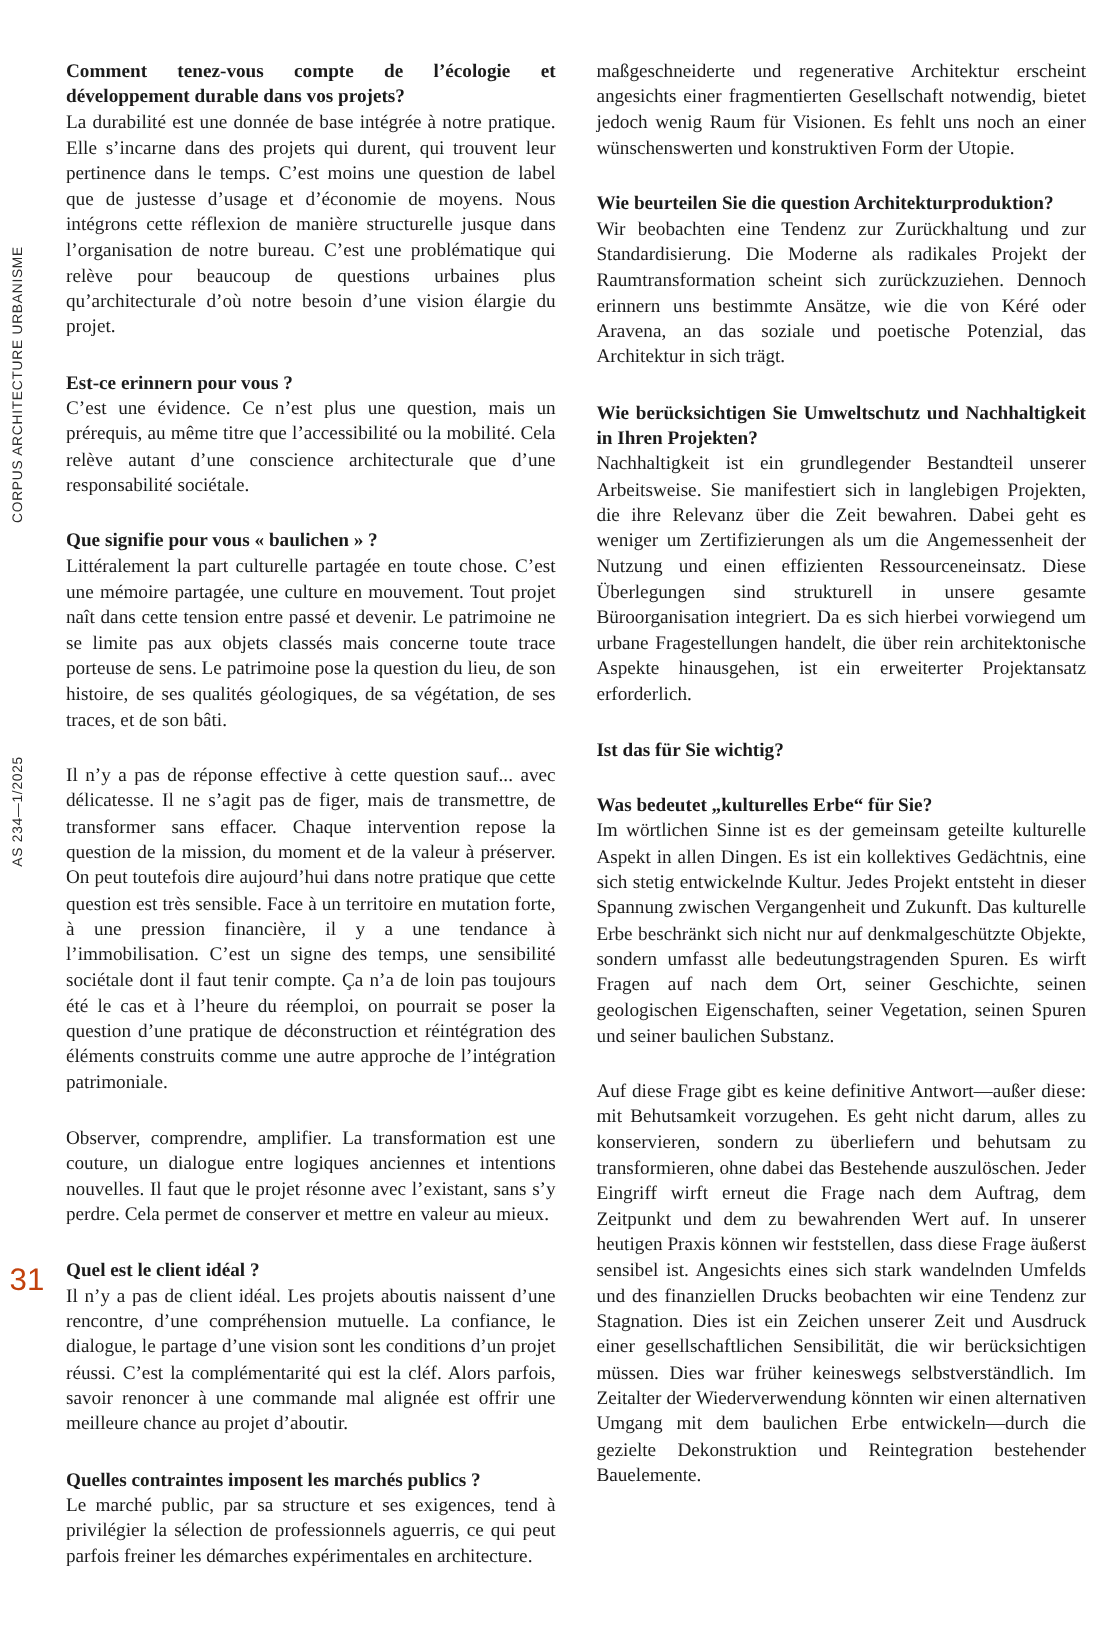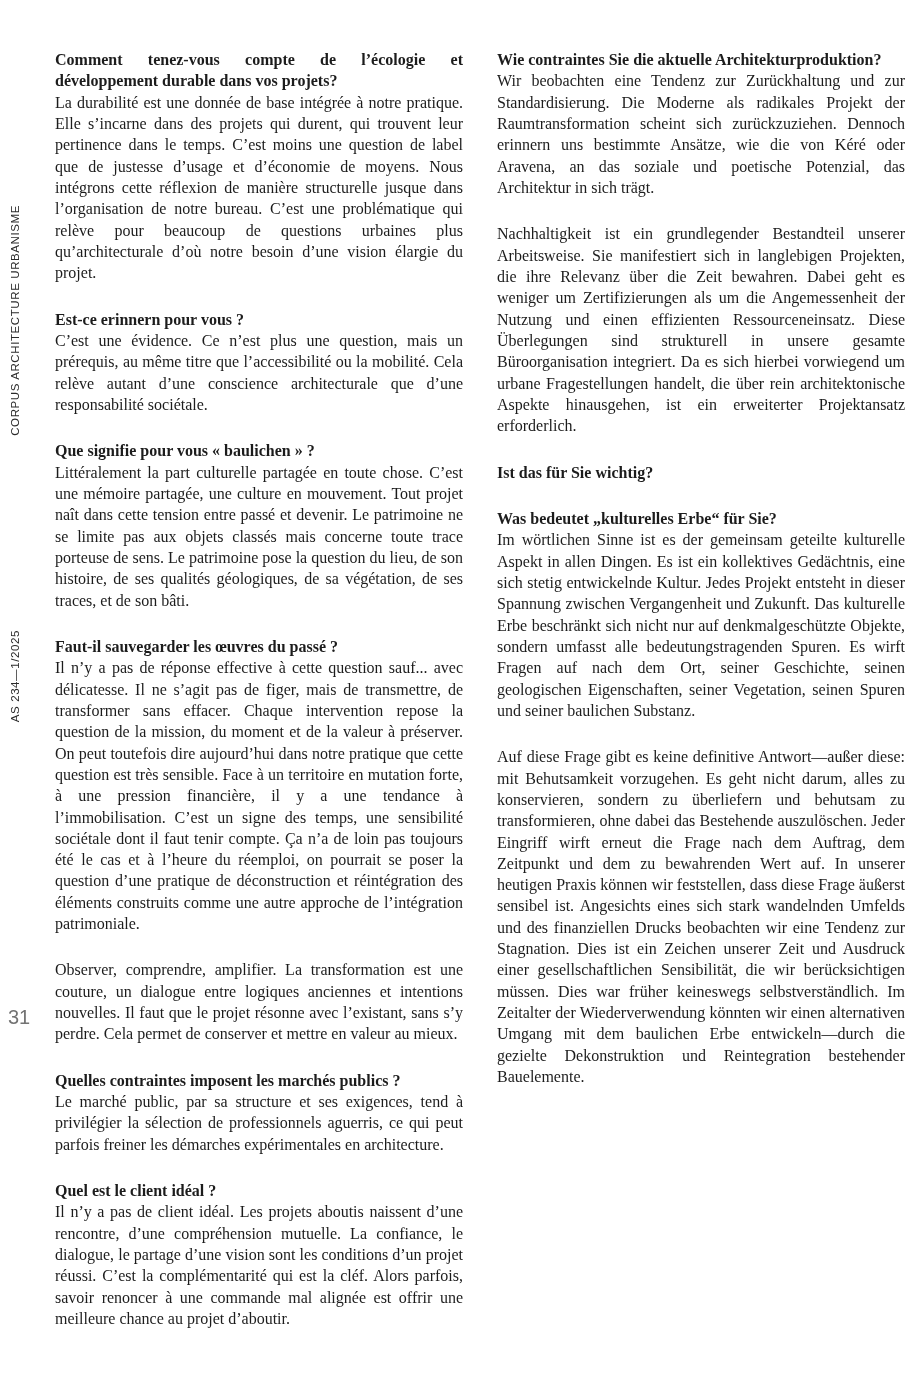--- a/index.html
+++ b/index.html
@@ -34,23 +34,23 @@
     font-family: "Liberation Sans", sans-serif;
     font-size: 11.5px;
     letter-spacing: 0.6px;
     color: #2a2a2a;
     white-space: nowrap;
   }
   .journal { left: 9px; top: 205px; }
   .issue { left: 9px; top: 630px; }
 
   .pagenum {
-    position: absolute; left: 8px; top: 1006px;
+    position: absolute; left: 8px; top: 1051px;
     font-family: "Liberation Sans", sans-serif;
-    font-size: 20px; color: #737373;
+    font-size: 26px; color: #c2410c;
   }
 </style>
 </head>
 <body>
 
 <div class="page">
 
   <div class="vert journal">CORPUS ARCHITECTURE URBANISME</div>
   <div class="vert issue">AS 234—1/2025</div>
   <div class="pagenum">31</div>
@@ -64,42 +64,45 @@
       </div>
       <div class="block">
         <p class="q">Est-ce erinnern pour vous ?</p>
         <p class="a">C’est une évidence. Ce n’est plus une question, mais un prérequis, au même titre que l’accessibilité ou la mobilité. Cela relève autant d’une conscience architecturale que d’une responsabilité sociétale.</p>
       </div>
       <div class="block">
         <p class="q">Que signifie pour vous « baulichen » ?</p>
         <p class="a">Littéralement la part culturelle partagée en toute chose. C’est une mémoire partagée, une culture en mouvement. Tout projet naît dans cette tension entre passé et devenir. Le patrimoine ne se limite pas aux objets classés mais concerne toute trace porteuse de sens. Le patrimoine pose la question du lieu, de son histoire, de ses qualités géologiques, de sa végétation, de ses traces, et de son bâti.</p>
       </div>
       <div class="block">
-        <p class="q">Faut-il sauvegarder les œuvres du passé ?</p>
         <p class="a">Il n’y a pas de réponse effective à cette question sauf... avec délicatesse. Il ne s’agit pas de figer, mais de transmettre, de transformer sans effacer. Chaque intervention repose la question de la mission, du moment et de la valeur à préserver. On peut toutefois dire aujourd’hui dans notre pratique que cette question est très sensible. Face à un territoire en mutation forte, à une pression financière, il y a une tendance à l’immobilisation. C’est un signe des temps, une sensibilité sociétale dont il faut tenir compte. Ça n’a de loin pas toujours été le cas et à l’heure du réemploi, on pourrait se poser la question d’une pratique de déconstruction et réintégration des éléments construits comme une autre approche de l’intégration patrimoniale.</p>
       </div>
       <div class="block">
         <p class="a">Observer, comprendre, amplifier. La transformation est une couture, un dialogue entre logiques anciennes et intentions nouvelles. Il faut que le projet résonne avec l’existant, sans s’y perdre. Cela permet de conserver et mettre en valeur au mieux.</p>
       </div>
       <div class="block">
+        <p class="q">Quel est le client idéal ?</p>
+        <p class="a">Il n’y a pas de client idéal. Les projets aboutis naissent d’une rencontre, d’une compréhension mutuelle. La confiance, le dialogue, le partage d’une vision sont les conditions d’un projet réussi. C’est la complémentarité qui est la cléf. Alors parfois, savoir renoncer à une commande mal alignée est offrir une meilleure chance au projet d’aboutir.</p>
+      </div>
+      <div class="block">
         <p class="q">Quelles contraintes imposent les marchés publics ?</p>
         <p class="a">Le marché public, par sa structure et ses exigences, tend à privilégier la sélection de professionnels aguerris, ce qui peut parfois freiner les démarches expérimentales en architecture.</p>
-      </div>
-      <div class="block">
-        <p class="q">Quel est le client idéal ?</p>
-        <p class="a">Il n’y a pas de client idéal. Les projets aboutis naissent d’une rencontre, d’une compréhension mutuelle. La confiance, le dialogue, le partage d’une vision sont les conditions d’un projet réussi. C’est la complémentarité qui est la cléf. Alors parfois, savoir renoncer à une commande mal alignée est offrir une meilleure chance au projet d’aboutir.</p>
       </div>
     </div>
 
     <div class="col" lang="de">
       <div class="block">
-        <p class="q">Wie contraintes Sie die aktuelle Architekturproduktion?</p>
+        <p class="p">maßgeschneiderte und regenerative Architektur erscheint angesichts einer fragmentierten Gesellschaft notwendig, bietet jedoch wenig Raum für Visionen. Es fehlt uns noch an einer wünschenswerten und konstruktiven Form der Utopie.</p>
+      </div>
+      <div class="block">
+        <p class="q">Wie beurteilen Sie die question Architekturproduktion?</p>
         <p class="a">Wir beobachten eine Tendenz zur Zurückhaltung und zur Standardisierung. Die Moderne als radikales Projekt der Raumtransformation scheint sich zurückzuziehen. Dennoch erinnern uns bestimmte Ansätze, wie die von Kéré oder Aravena, an das soziale und poetische Potenzial, das Architektur in sich trägt.</p>
       </div>
       <div class="block">
+        <p class="q">Wie berücksichtigen Sie Umweltschutz und Nachhaltigkeit in Ihren Projekten?</p>
         <p class="a">Nachhaltigkeit ist ein grundlegender Bestandteil unserer Arbeitsweise. Sie manifestiert sich in langlebigen Projekten, die ihre Relevanz über die Zeit bewahren. Dabei geht es weniger um Zertifizierungen als um die Angemessenheit der Nutzung und einen effizienten Ressourceneinsatz. Diese Überlegungen sind strukturell in unsere gesamte Büroorganisation integriert. Da es sich hierbei vorwiegend um urbane Fragestellungen handelt, die über rein architektonische Aspekte hinausgehen, ist ein erweiterter Projektansatz erforderlich.</p>
       </div>
       <div class="block">
         <p class="q">Ist das für Sie wichtig?</p>
       </div>
       <div class="block">
         <p class="q">Was bedeutet „kulturelles Erbe“ für Sie?</p>
         <p class="a">Im wörtlichen Sinne ist es der gemeinsam geteilte kulturelle Aspekt in allen Dingen. Es ist ein kollektives Gedächtnis, eine sich stetig entwickelnde Kultur. Jedes Projekt entsteht in dieser Spannung zwischen Vergangenheit und Zukunft. Das kulturelle Erbe beschränkt sich nicht nur auf denkmalgeschützte Objekte, sondern umfasst alle bedeutungstragenden Spuren. Es wirft Fragen auf nach dem Ort, seiner Geschichte, seinen geologischen Eigenschaften, seiner Vegetation, seinen Spuren und seiner baulichen Substanz.</p>
       </div>
       <div class="block">

